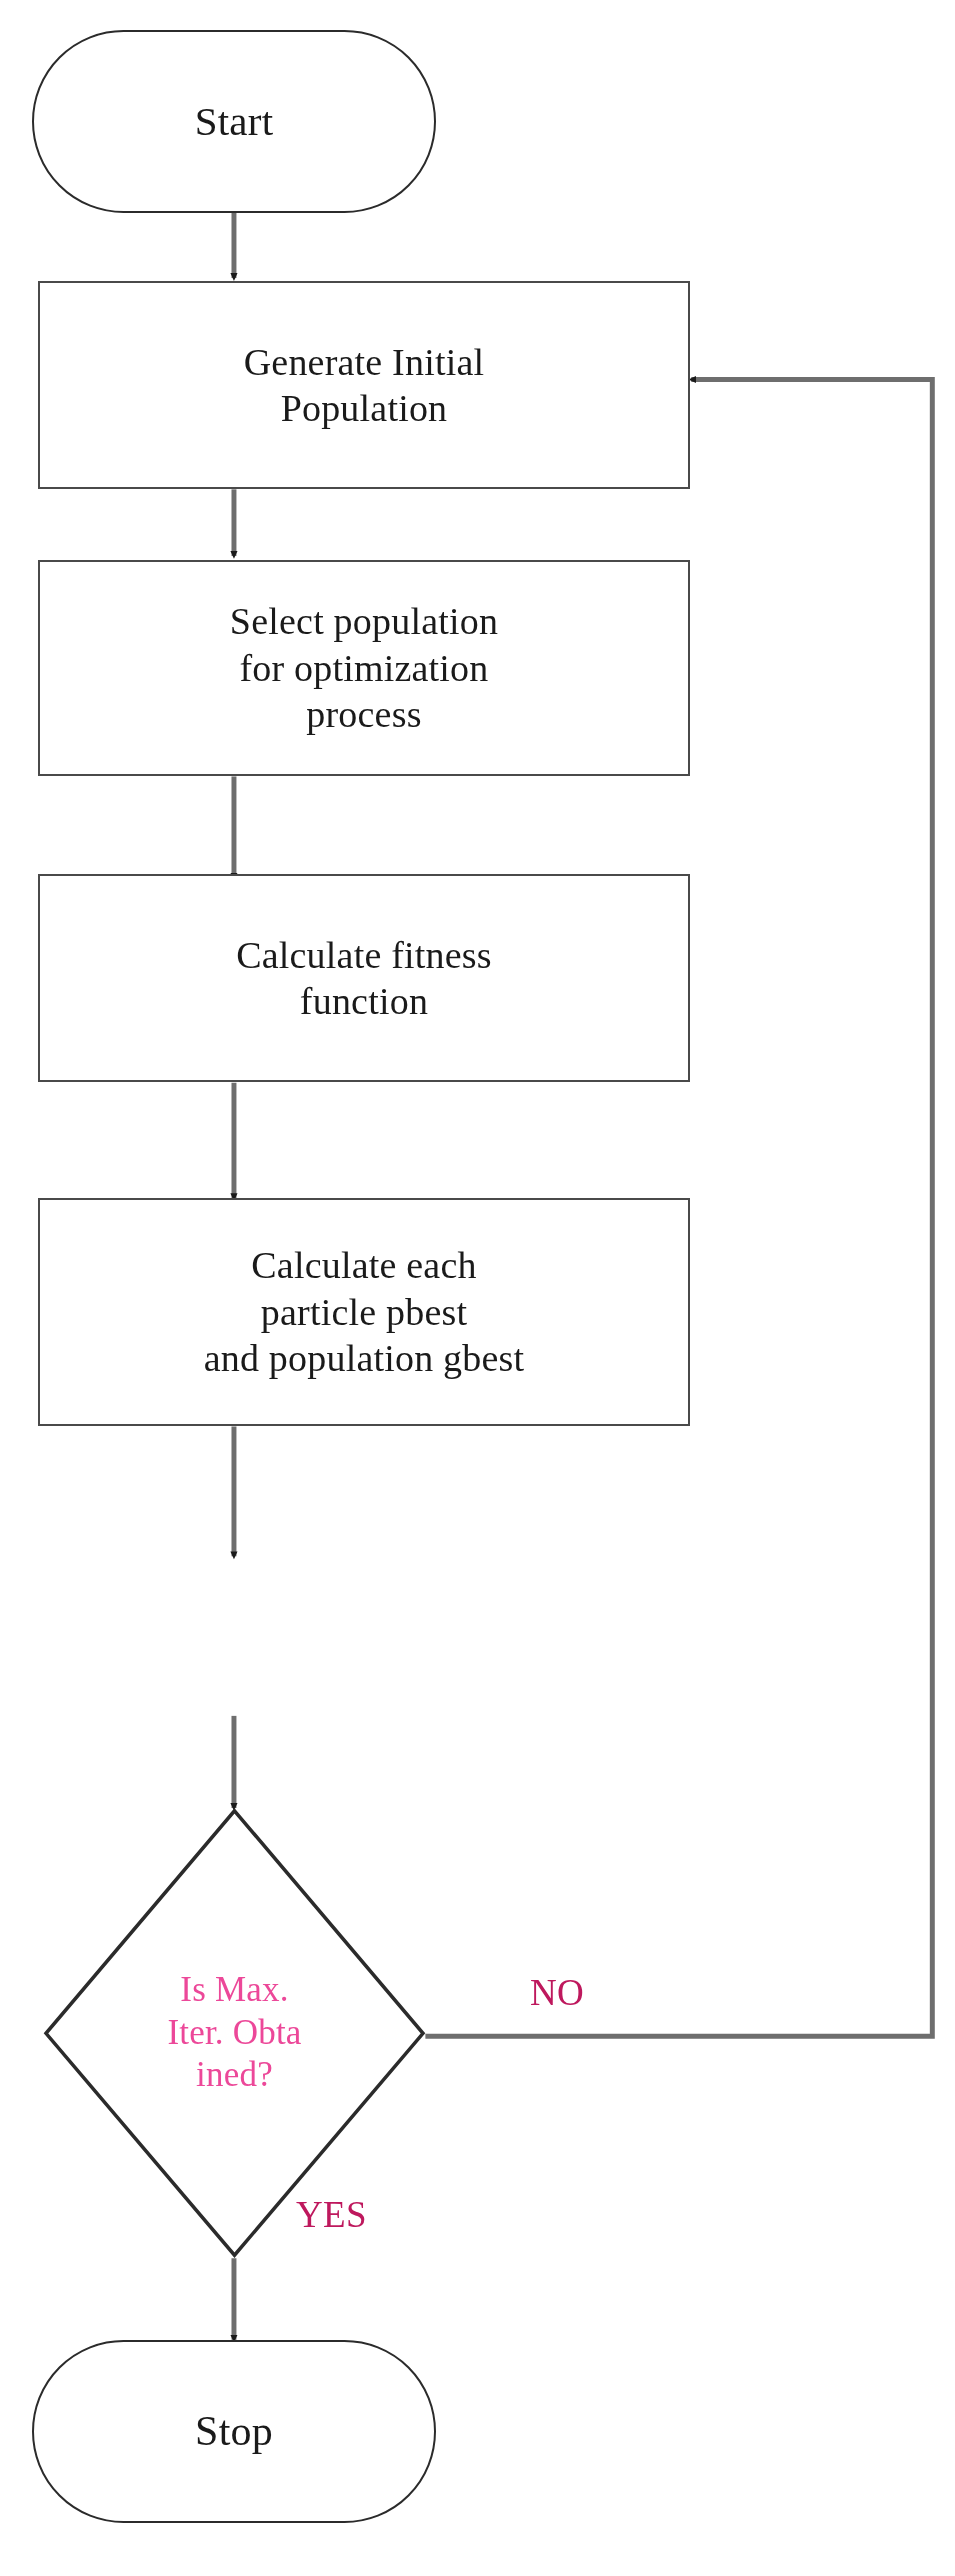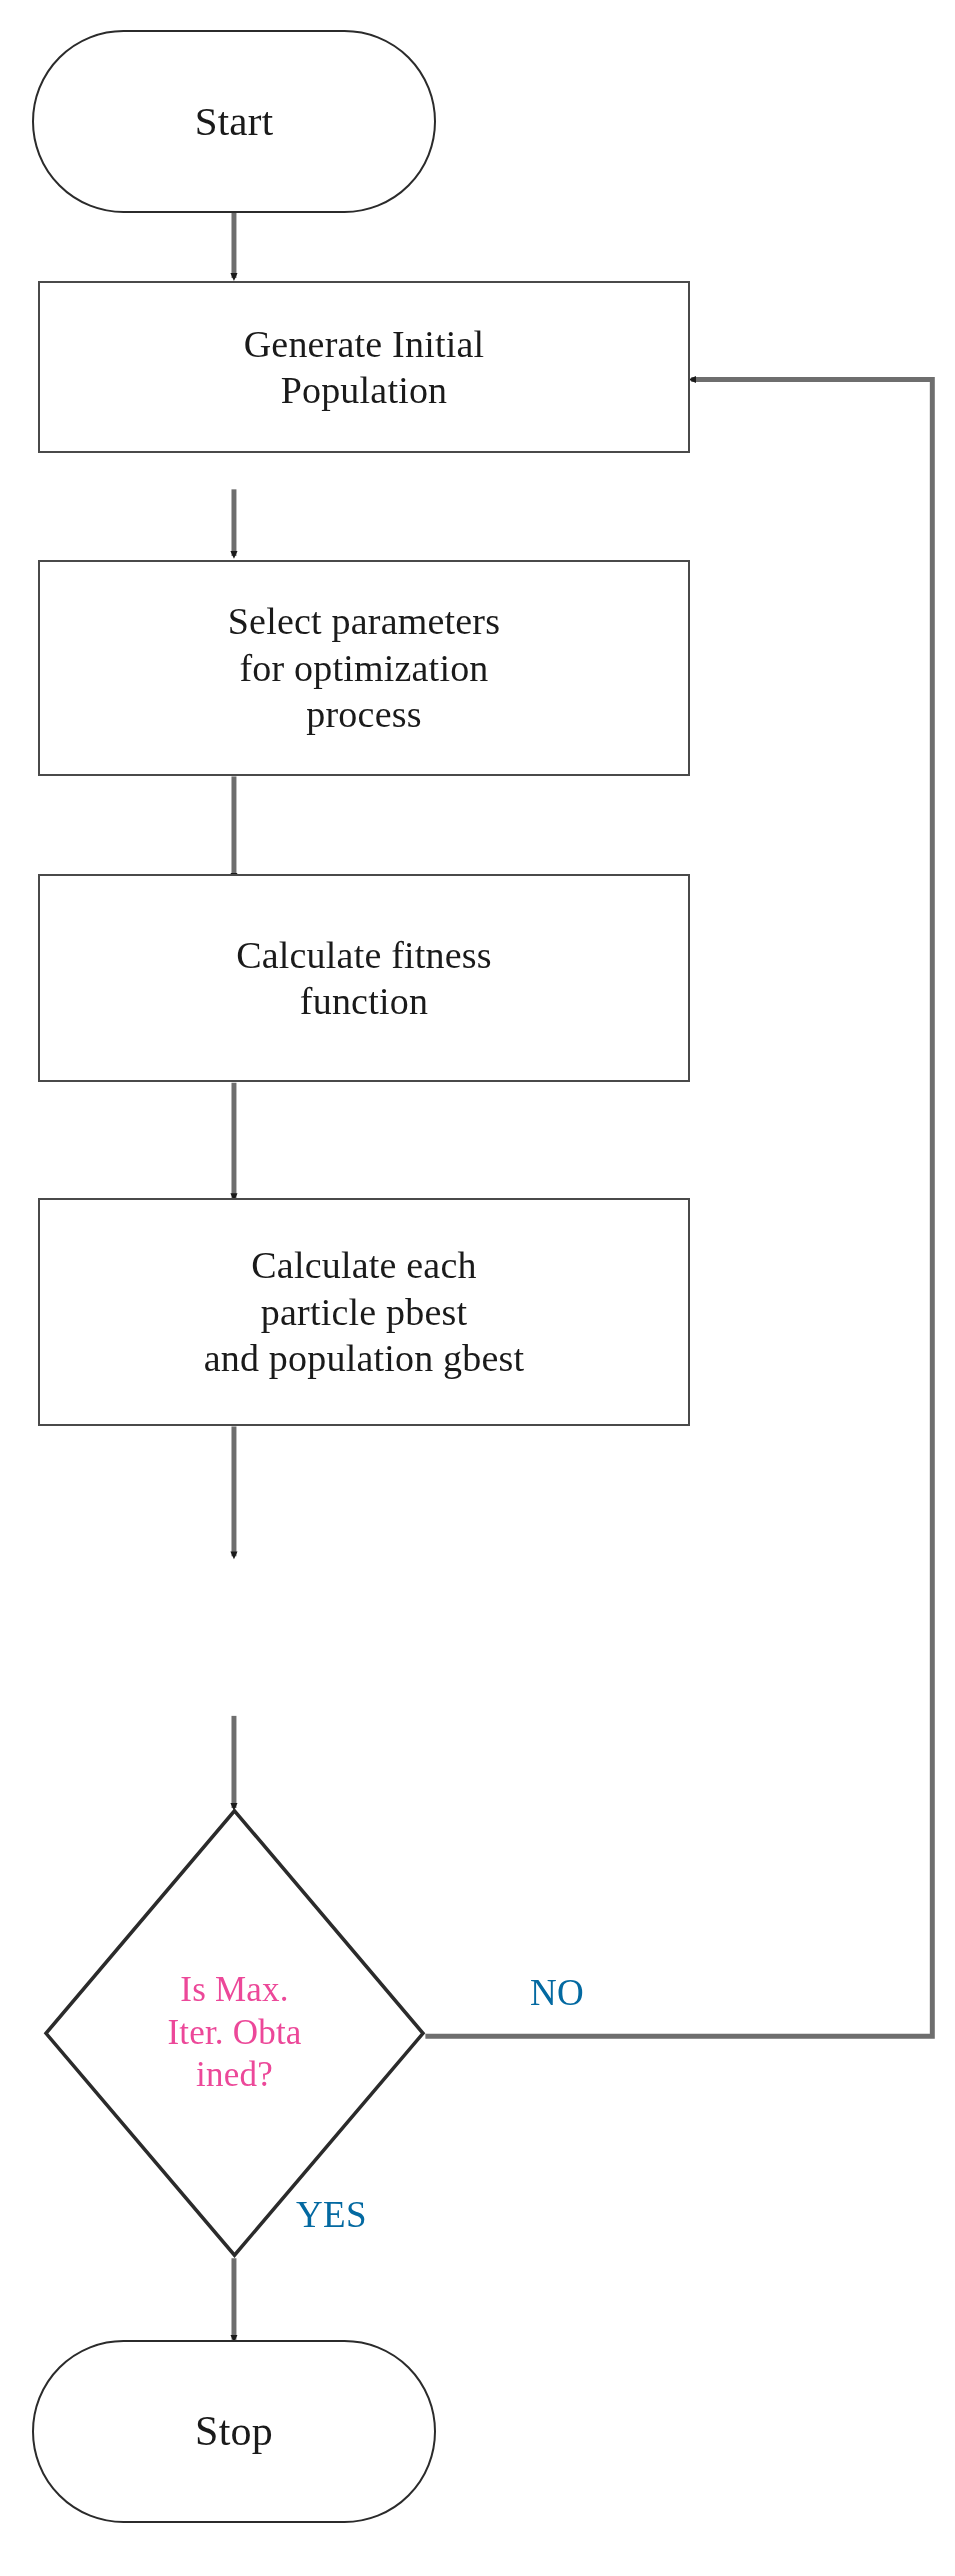--- a/index.html
+++ b/index.html
@@ -56,21 +56,21 @@
     align-items: center;
     justify-content: center;
     text-align: center;
     color: #ec4899;
     line-height: 1.22;
     white-space: pre-line;
     letter-spacing: 0.2px;
   }
   .edge-text {
     position: absolute;
-    color: #0369a1;
+    color: #be185d;
     letter-spacing: 0.4px;
     white-space: nowrap;
   }
   #wires {
     position: absolute;
     left: 0;
     top: 0;
     width: 955px;
     height: 2576px;
     pointer-events: none;
@@ -102,27 +102,27 @@
 
     <path d="M 600 2872 L 1315 2872 L 1315 535 L 975 535" fill="none" stroke="#6e6e6e" stroke-width="7" marker-end="url(#arrow)"></path>
 
     <line x1="330" y1="3185" x2="330" y2="3300" stroke="#6e6e6e" stroke-width="7" marker-end="url(#arrow)"></line>
   </svg>
 
   <div class="node terminal" style="left:32px; top:30px; width:404px; height:183px;">
     <span class="node-label" style="font-size:41px;">Start</span>
   </div>
 
-  <div class="node process" style="left:38px; top:281px; width:652px; height:172px;">
+  <div class="node process" style="left:38px; top:281px; width:652px; height:208px;">
     <span class="node-label" style="font-size:38px;">Generate Initial
 Population</span>
   </div>
 
   <div class="node process" style="left:38px; top:560px; width:652px; height:216px;">
-    <span class="node-label" style="font-size:38px;">Select parameters
+    <span class="node-label" style="font-size:38px;">Select population
 for optimization
 process</span>
   </div>
 
   <div class="node process" style="left:38px; top:874px; width:652px; height:208px;">
     <span class="node-label" style="font-size:38px;">Calculate fitness
 function</span>
   </div>
 
   <div class="node process" style="left:38px; top:1198px; width:652px; height:228px;">

